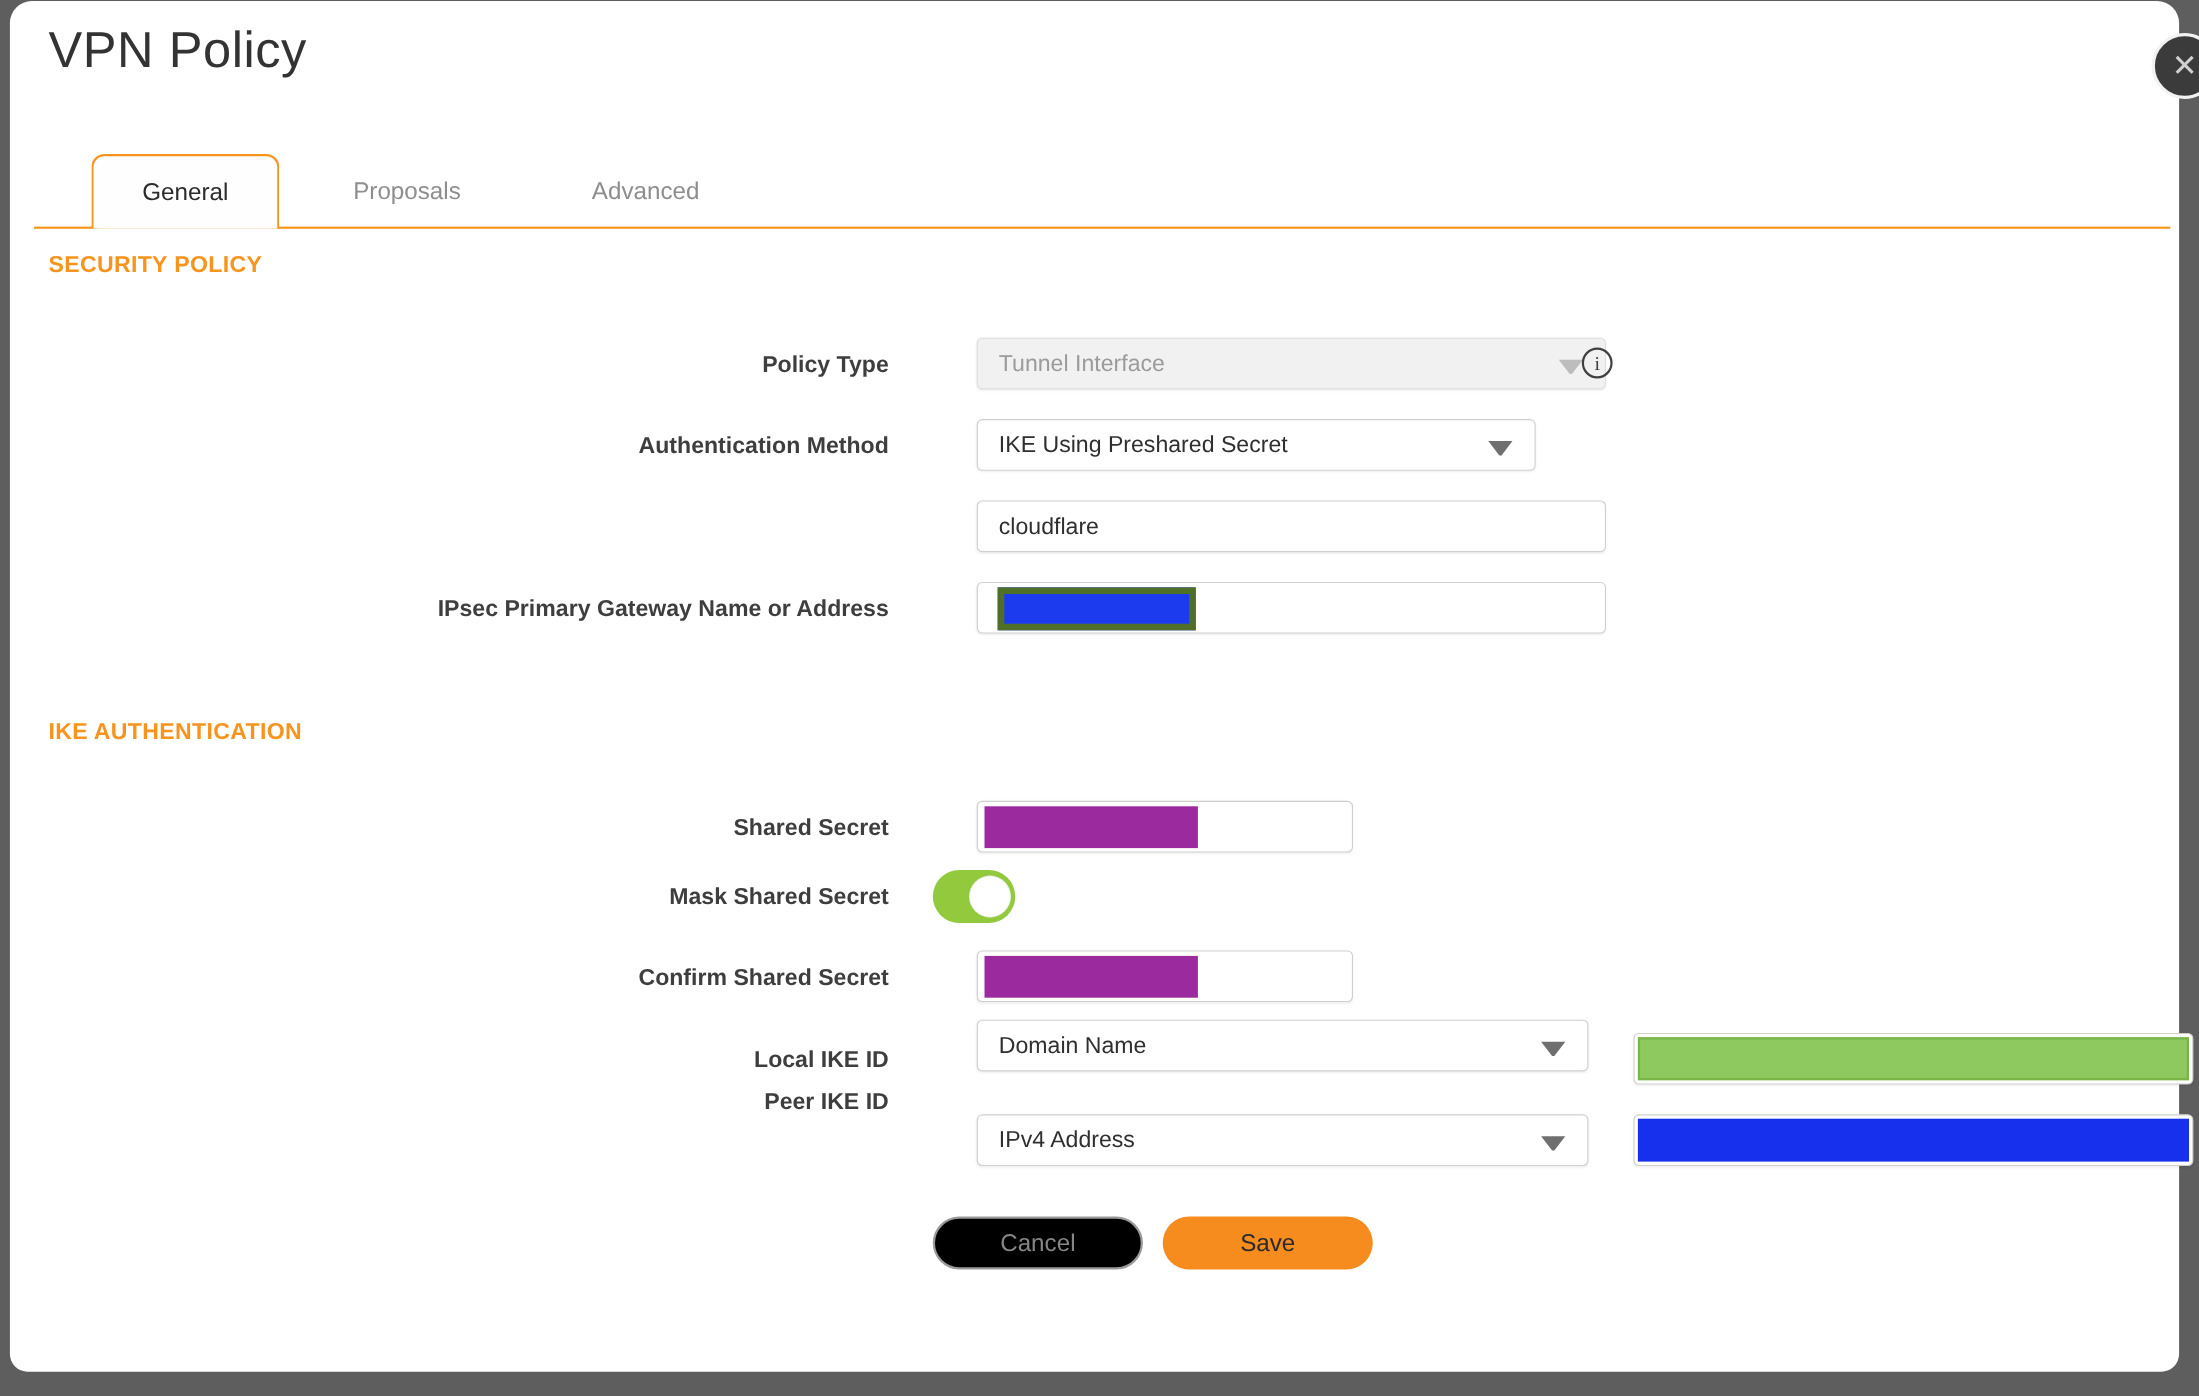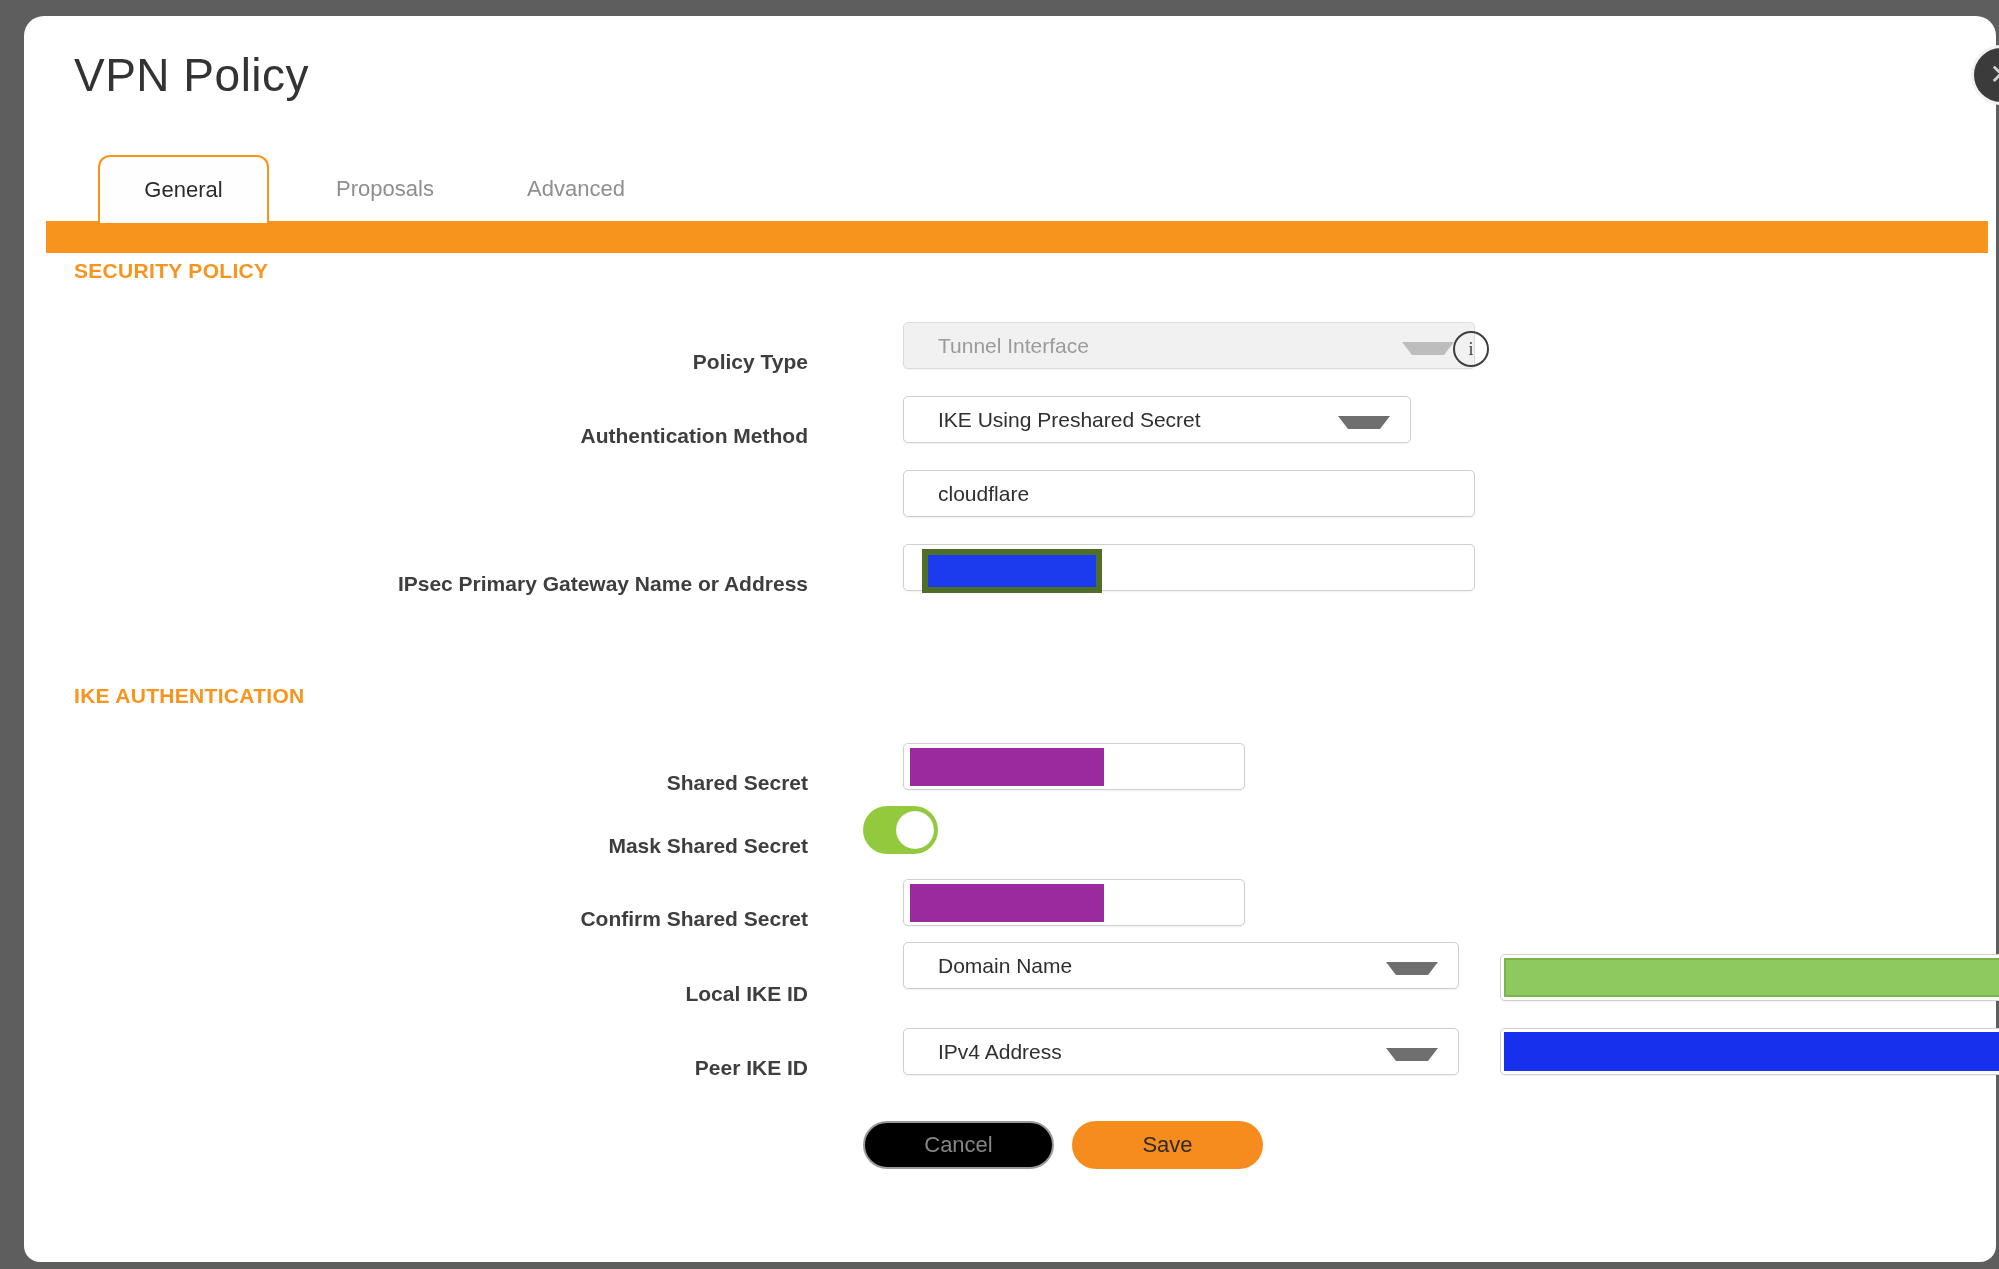--- a/index.html
+++ b/index.html
@@ -1,15 +1,15 @@
 <!DOCTYPE html>
 <html style="--accent-orange: #F7941E; --save-orange: #F68B1E; --redact-purple: #9C2A9F; --redact-blue: #1D3BEE; --redact-green: #8DC95E; --redact-olive: #4F6E28; --toggle-green: #93C93C;"><head>
 <meta charset="utf-8">
 <style>
-  * { margin:0; padding:16px; box-sizing:border-box; }
+  * { margin:0; padding:1px; box-sizing:border-box; }
   html,body { width:1999px; height:1269px; overflow:hidden; }
   body {
     font-family:"Liberation Sans", sans-serif;
     background:#5e5e5e;
     position:relative;
   }
   .card {
     position:absolute; left:8px; top:0; width:1972px; height:1246px;
     background:#ffffff;
     border-radius:20px 20px 16px 16px;
@@ -37,21 +37,21 @@
     font-size:22px; color:#8e8e8e; cursor:pointer;
   }
   .tab.active {
     background:#fefefe;
     border:2px solid var(--accent-orange); border-bottom:none;
     border-radius:12px 12px 0 0;
     color:#2b2b2b;
   }
   .tab.t1 { left:74px;  width:171px; }
   .tab.t2 { left:281px; width:160px; }
-  .tab.t3 { left:472px; width:160px; }
+  .tab.t3 { left:498px; width:160px; }
   
   .section-heading {
     position:absolute; left:34px;
     font-size:21px; font-weight:700; color:var(--accent-orange);
     letter-spacing:.3px;
   }
   
   .lbl {
     position:absolute; left:0; width:800px; text-align:right;
     font-size:21px; font-weight:700; color:#3e3e3e; line-height:47px;
@@ -179,21 +179,21 @@
 
   <div class="lbl" style="top:938px">Local IKE ID</div>
   <div class="select" style="top:926px;left:839px;width:556px">
     <span>Domain Name</span>
     <span class="arrow"></span>
   </div>
   <div class="input" style="top:938px;left:1436px;width:509px;padding-left:0">
     <span class="redact-fill-green"></span>
   </div>
 
-  <div class="lbl" style="top:1012px">Peer IKE ID</div>
+  <div class="lbl" style="top:976px">Peer IKE ID</div>
   <div class="select" style="top:1012px;left:839px;width:556px">
     <span>IPv4 Address</span>
     <span class="arrow"></span>
   </div>
   <div class="input" style="top:1012px;left:1436px;width:509px;padding-left:0">
     <span class="redact-fill-blue"></span>
   </div>
 
   <div class="btn cancel">
     <span>Cancel</span>

